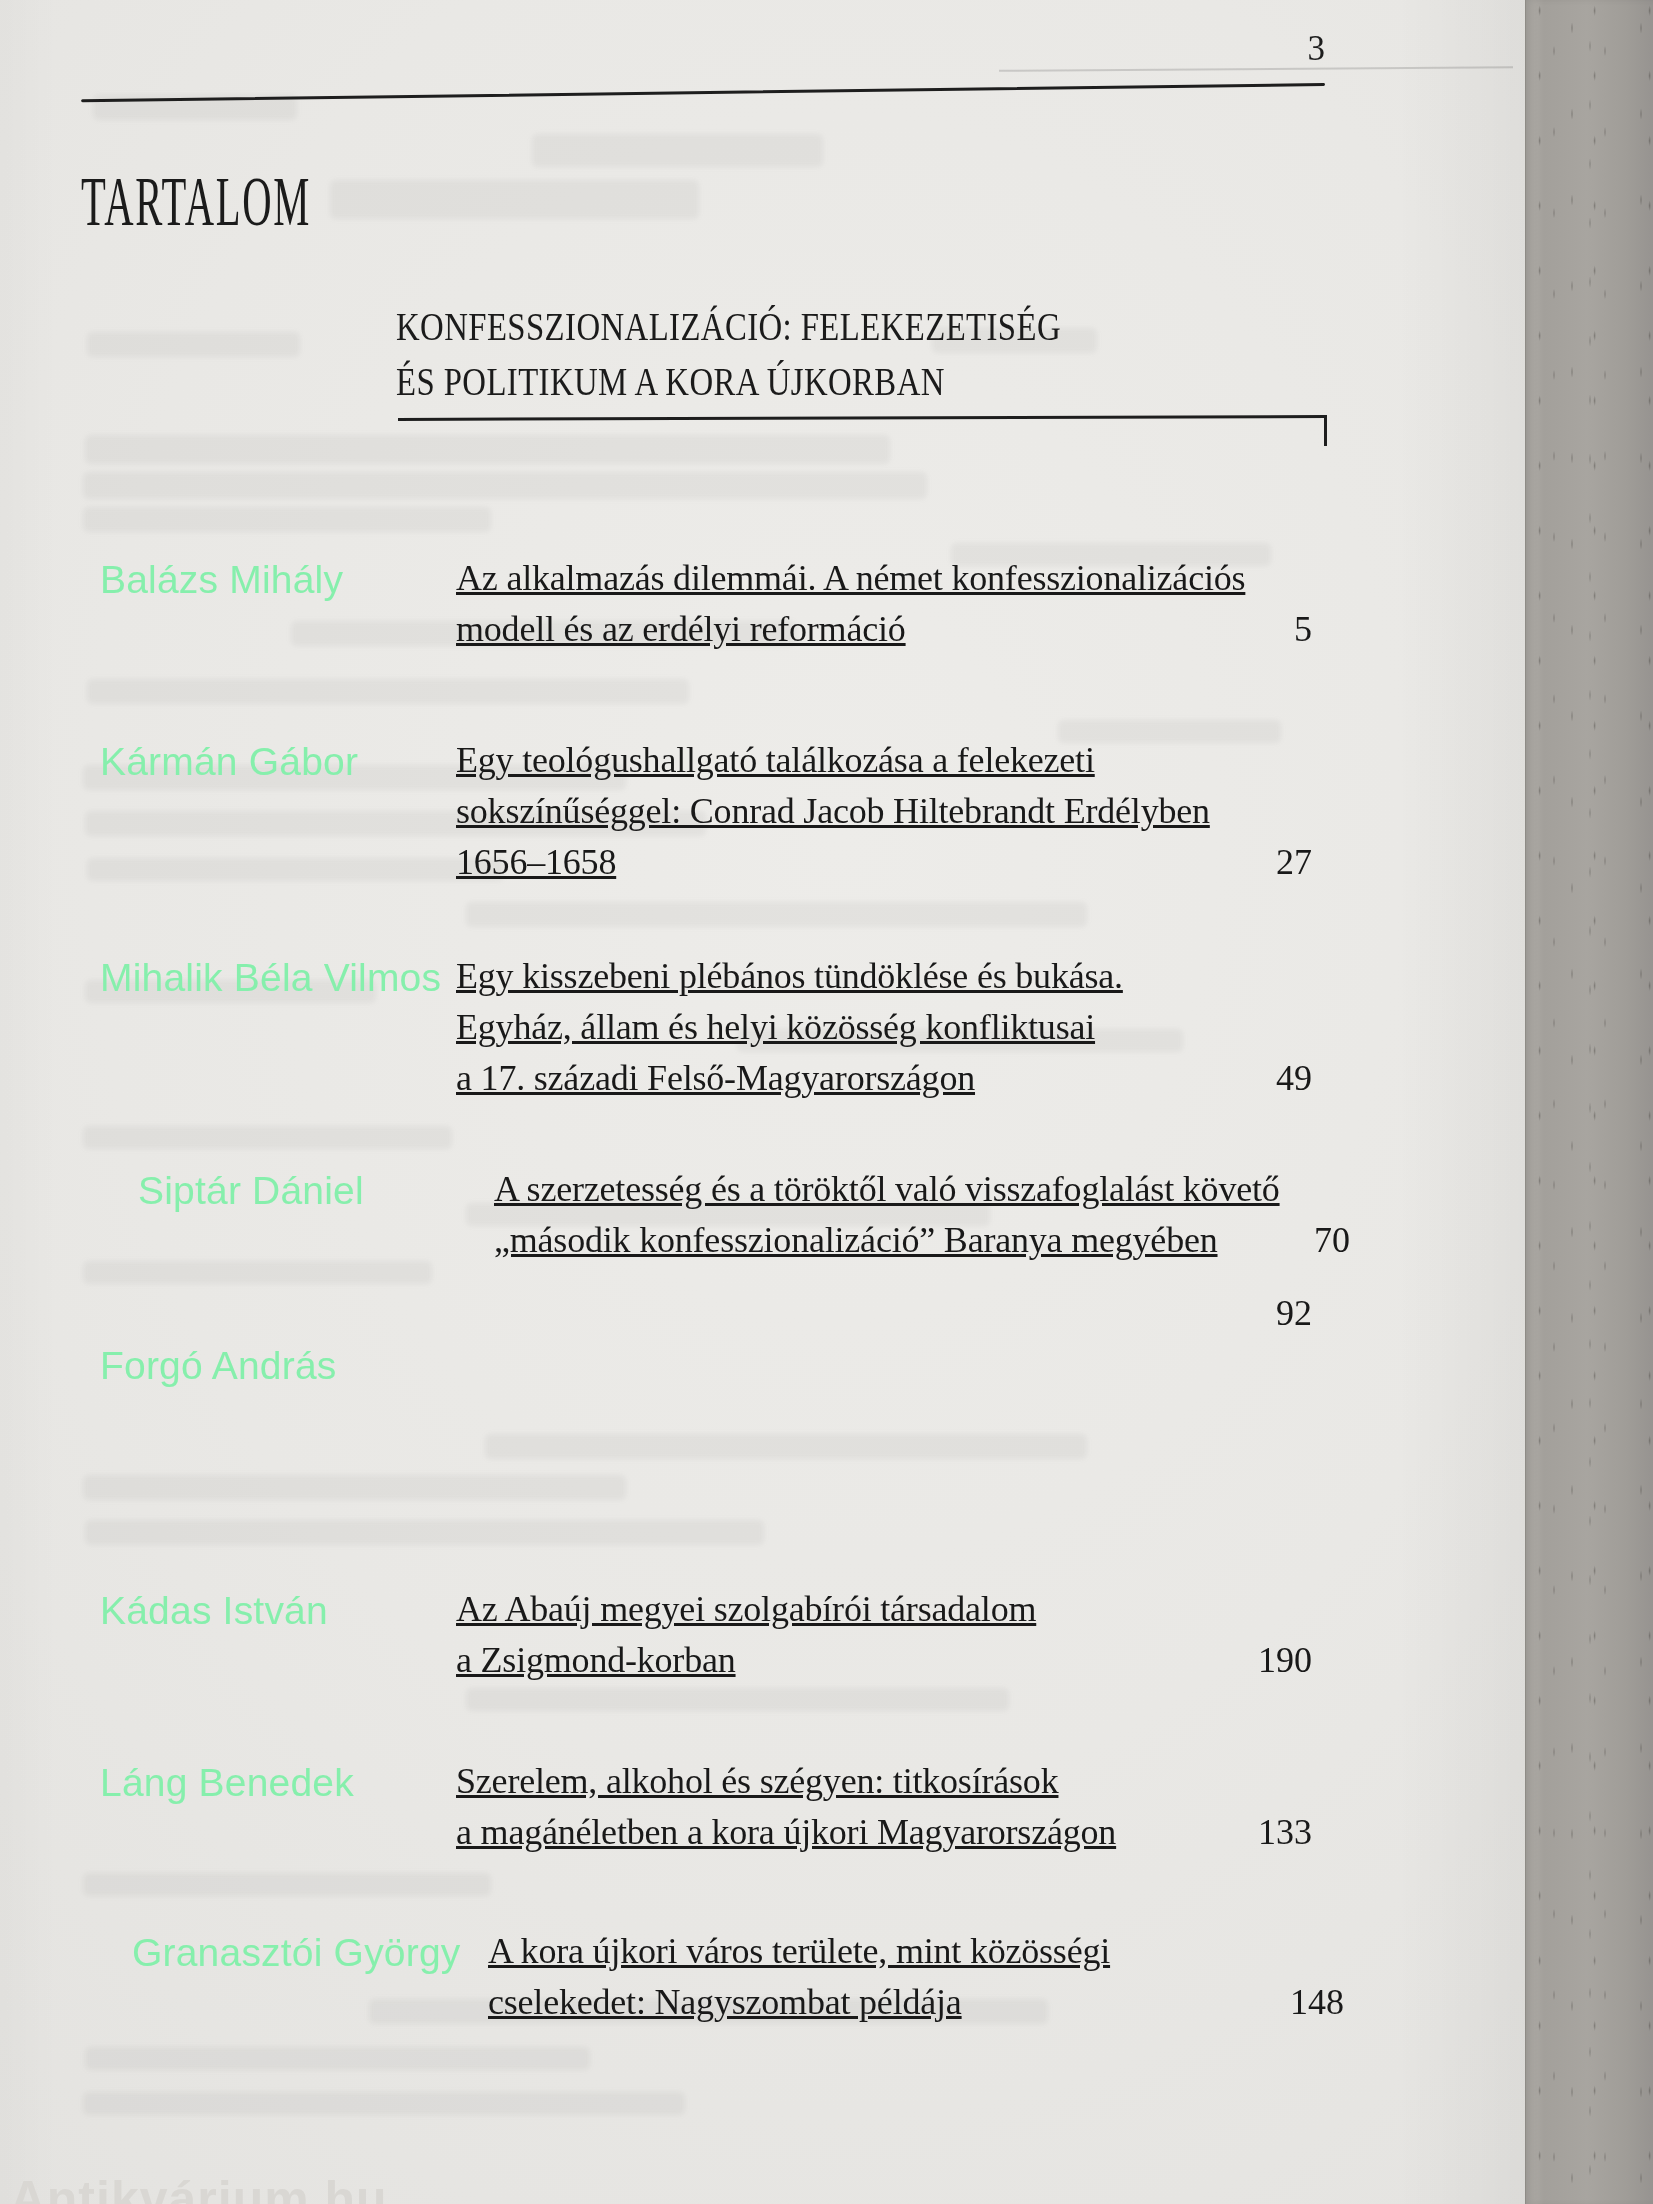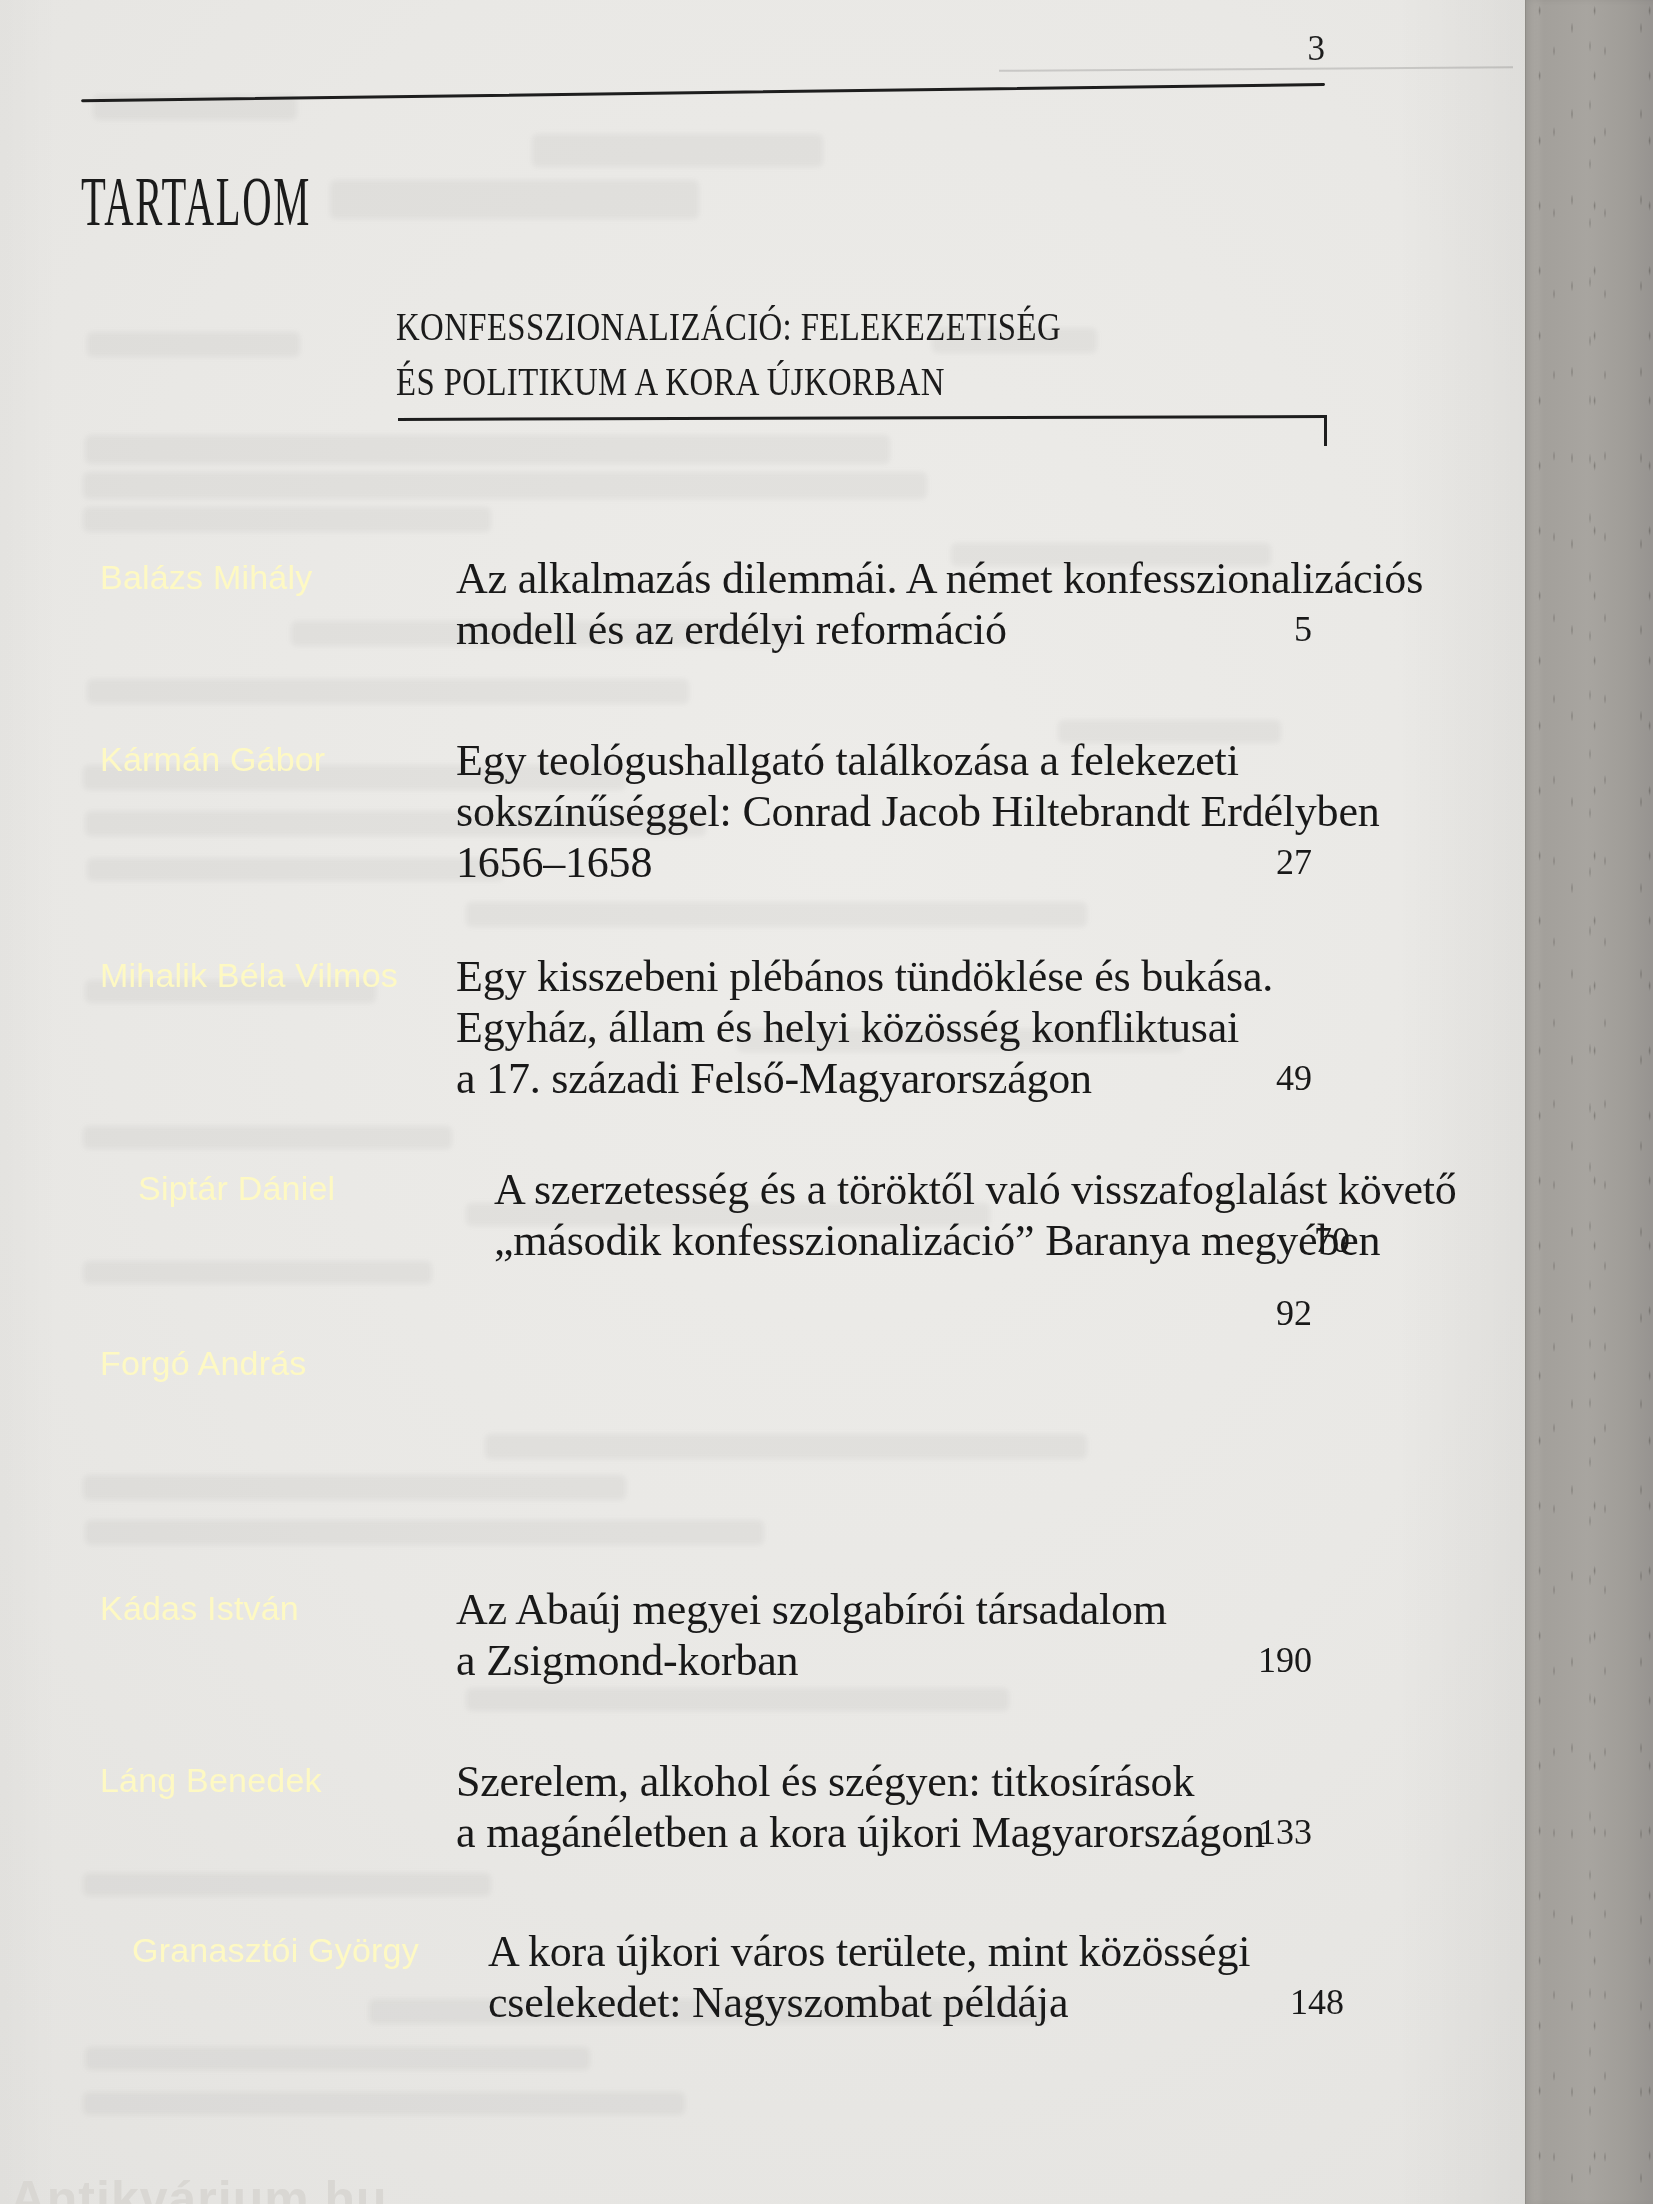--- a/index.html
+++ b/index.html
@@ -46,24 +46,24 @@
     color:#1b1b1b;letter-spacing:2.9px;white-space:nowrap;
     transform:scaleX(0.58);transform-origin:left center;}
   
   .section-heading{position:absolute;left:396px;top:299px;color:#1b1b1b;
     font-size:41px;line-height:55px;white-space:nowrap;
     transform:scaleX(0.8);transform-origin:left top;letter-spacing:0.5px;}
   
   .entries{position:absolute;left:100px;top:0;width:1212px;height:2205px;}
   .entry{position:absolute;left:0;width:1212px;}
   .entry .author{position:absolute;left:0;top:4.9px;
-    font-family:"Liberation Sans",sans-serif;font-size:34px;color:#fef9c3;
+    font-family:"Liberation Sans",sans-serif;font-size:39px;color:#86efac;
     letter-spacing:0.2px;white-space:nowrap;}
   .entry .title{margin-left:356px;white-space:pre;
-    font-size:44px;line-height:51px;color:#191919;letter-spacing:-0.2px;}
+    font-size:36px;line-height:51px;color:#191919;letter-spacing:-0.2px;text-decoration:underline;}
   .entry .pageno{position:absolute;right:0;bottom:0;
     font-size:36px;line-height:51px;color:#191919;}
   
   .watermark{position:absolute;left:9.7px;top:2170px;
     font-family:"Liberation Sans",sans-serif;font-weight:bold;font-size:50px;
     color:#d9d7d3;letter-spacing:1px;filter:blur(0.7px);white-space:nowrap;}
 </style>
 </head>
 <body>
 

